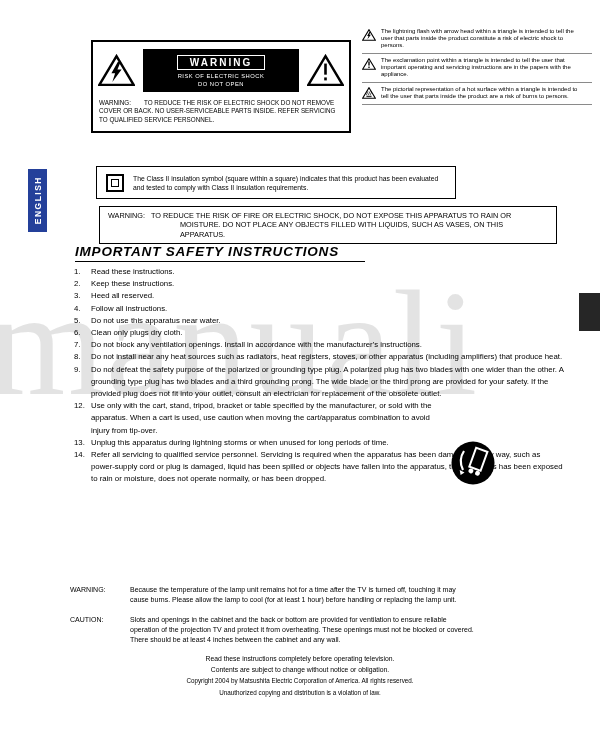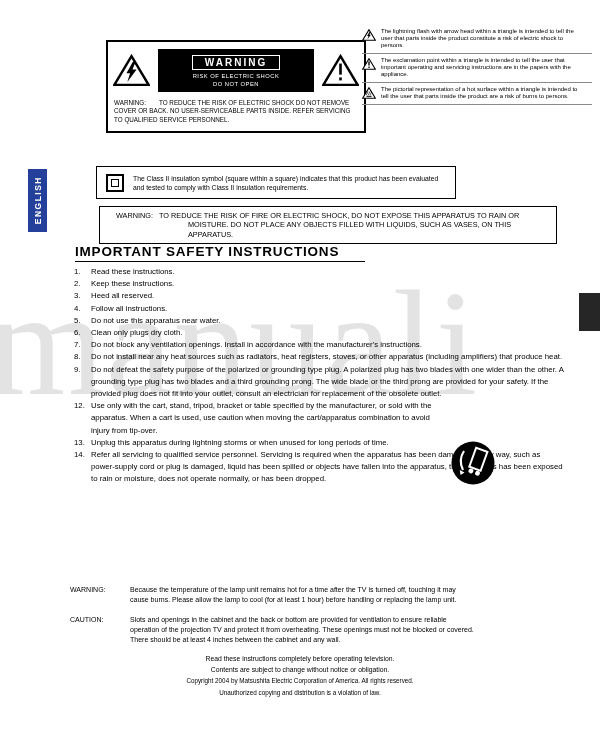--- a/index.html
+++ b/index.html
@@ -20,21 +20,21 @@
     position:absolute; left:28px; top:169px; width:19px; height:63px; background:#24409a; z-index:2;
     display:flex; align-items:center; justify-content:center;
   }
   .english-tab span {
     writing-mode:vertical-rl; transform:rotate(180deg); color:#fff;
     font-size:8.5px; font-weight:bold; letter-spacing:1.5px;
   }
 
   
   .top-warning-box {
-    position:absolute; left:106px; top:40px; width:260px; height:93px; box-sizing:border-box;
+    position:absolute; left:91px; top:40px; width:260px; height:93px; box-sizing:border-box;
     border:2px solid #000; background:#fff; z-index:1;
   }
   .tw-row { display:flex; align-items:center; justify-content:space-between; padding:7px 5px 2px 5px; }
   .black-panel { background:#000; color:#fff; width:156px; padding:3px 0 4px; text-align:center; }
   .warn-title { display:inline-block; border:1px solid #fff; font-size:10px; font-weight:bold; letter-spacing:2px; padding:1px 12px; margin-bottom:3px; }
   .warn-line { font-size:5.8px; letter-spacing:0.5px; line-height:7.5px; }
   .tw-caption { margin:0; padding:5px 6px 0 6px; font-size:6.3px; line-height:8.3px; }
   .cap-label { margin-right:13px; }
 
   
@@ -49,30 +49,30 @@
     border:1.5px solid #000; background:#fff; z-index:1;
     display:flex; align-items:center; gap:9px; padding:0 9px;
   }
   .class2-icon { width:14px; height:14px; border:2px solid #000; display:flex; align-items:center; justify-content:center; flex:0 0 auto; }
   .class2-icon .inner { width:6px; height:6px; border:1.5px solid #000; }
   .class2-box p { margin:0; font-size:6.8px; line-height:9px; }
 
   
   .fire-box {
     position:absolute; left:99px; top:206px; width:458px; box-sizing:border-box;
-    border:1.5px solid #000; background:#fff; padding:4px 16px; z-index:1;
+    border:1.5px solid #000; background:#fff; padding:4px 8px; z-index:1;
   }
   .fire-box p { margin:0; font-size:7.3px; line-height:9.4px; padding-left:72px; text-indent:-72px; }
   .fire-box .cap-label { margin-right:6px; }
 
   
   .heading {
     position:absolute; left:75px; top:244px; margin:0; z-index:1;
     font-size:13.5px; font-weight:bold; letter-spacing:0.8px;
-    border-bottom:1.5px solid #000; padding:0 26px 2px 0;
+    border-bottom:1.5px solid #000; padding:0 26px 2px 0;font-style:italic;
   }
 
   
   .inst-list { position:absolute; left:74px; top:266px; width:492px; margin:0; padding:0; list-style:none; z-index:1; }
   .inst { display:flex; font-size:7.8px; line-height:12.2px; }
   .inst .num { flex:0 0 17px; }
   .inst .txt { flex:1; }
   .inst .txt.narrow { max-width:352px; }
 
   

